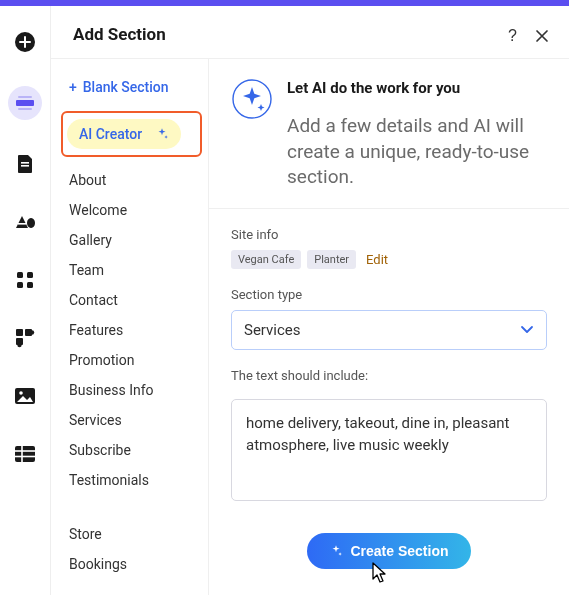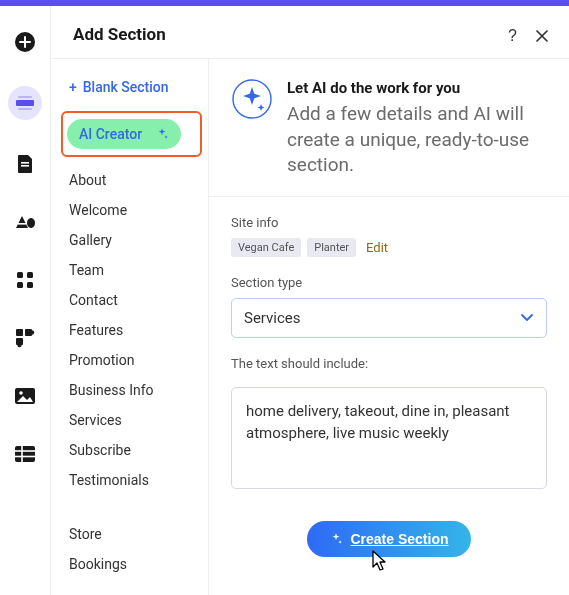--- a/index.html
+++ b/index.html
@@ -106,21 +106,21 @@
     gap: 6px;
   }
   .blank-section .plus { font-weight: 500; }
   .ai-highlight-box {
     border: 2px solid #f15c2a;
     border-radius: 6px;
     padding: 6px 4px;
     margin: 0 -2px 8px -2px;
   }
   .ai-creator-pill {
-    background: #86efac;
+    background: #fef9c3;
     color: #3567e8;
     border-radius: 18px;
     padding: 7px 12px;
     font-size: 14px;
     font-weight: 500;
     display: inline-flex;
     align-items: center;
     gap: 13px;
     cursor: pointer;
   }
@@ -152,21 +152,21 @@
     flex: 0 0 40px;
     height: 40px;
     display: flex;
     align-items: center;
     justify-content: center;
   }
   .ai-hero-text h3 {
     font-size: 15px;
     font-weight: 700;
     color: #1a1a1a;
-    margin-bottom: 4px;
+    margin-bottom: 16px;
   }
   .ai-hero-text p {
     font-size: 19px;
     color: #6b6b6b;
     line-height: 1.35;
   }
   .section-block {
     padding: 18px 22px 0 22px;
   }
   .label {
@@ -233,21 +233,20 @@
     border: none;
     border-radius: 22px;
     padding: 10px 22px;
     font-size: 14px;
     font-weight: 600;
     cursor: pointer;
     display: inline-flex;
     align-items: center;
     gap: 7px;
     position: relative;
-    text-decoration: underline;
   }
   .cursor-pointer {
     position: absolute;
     left: 62px;
     top: 28px;
     pointer-events: none;
   }
 </style>
 </head>
 <body>

